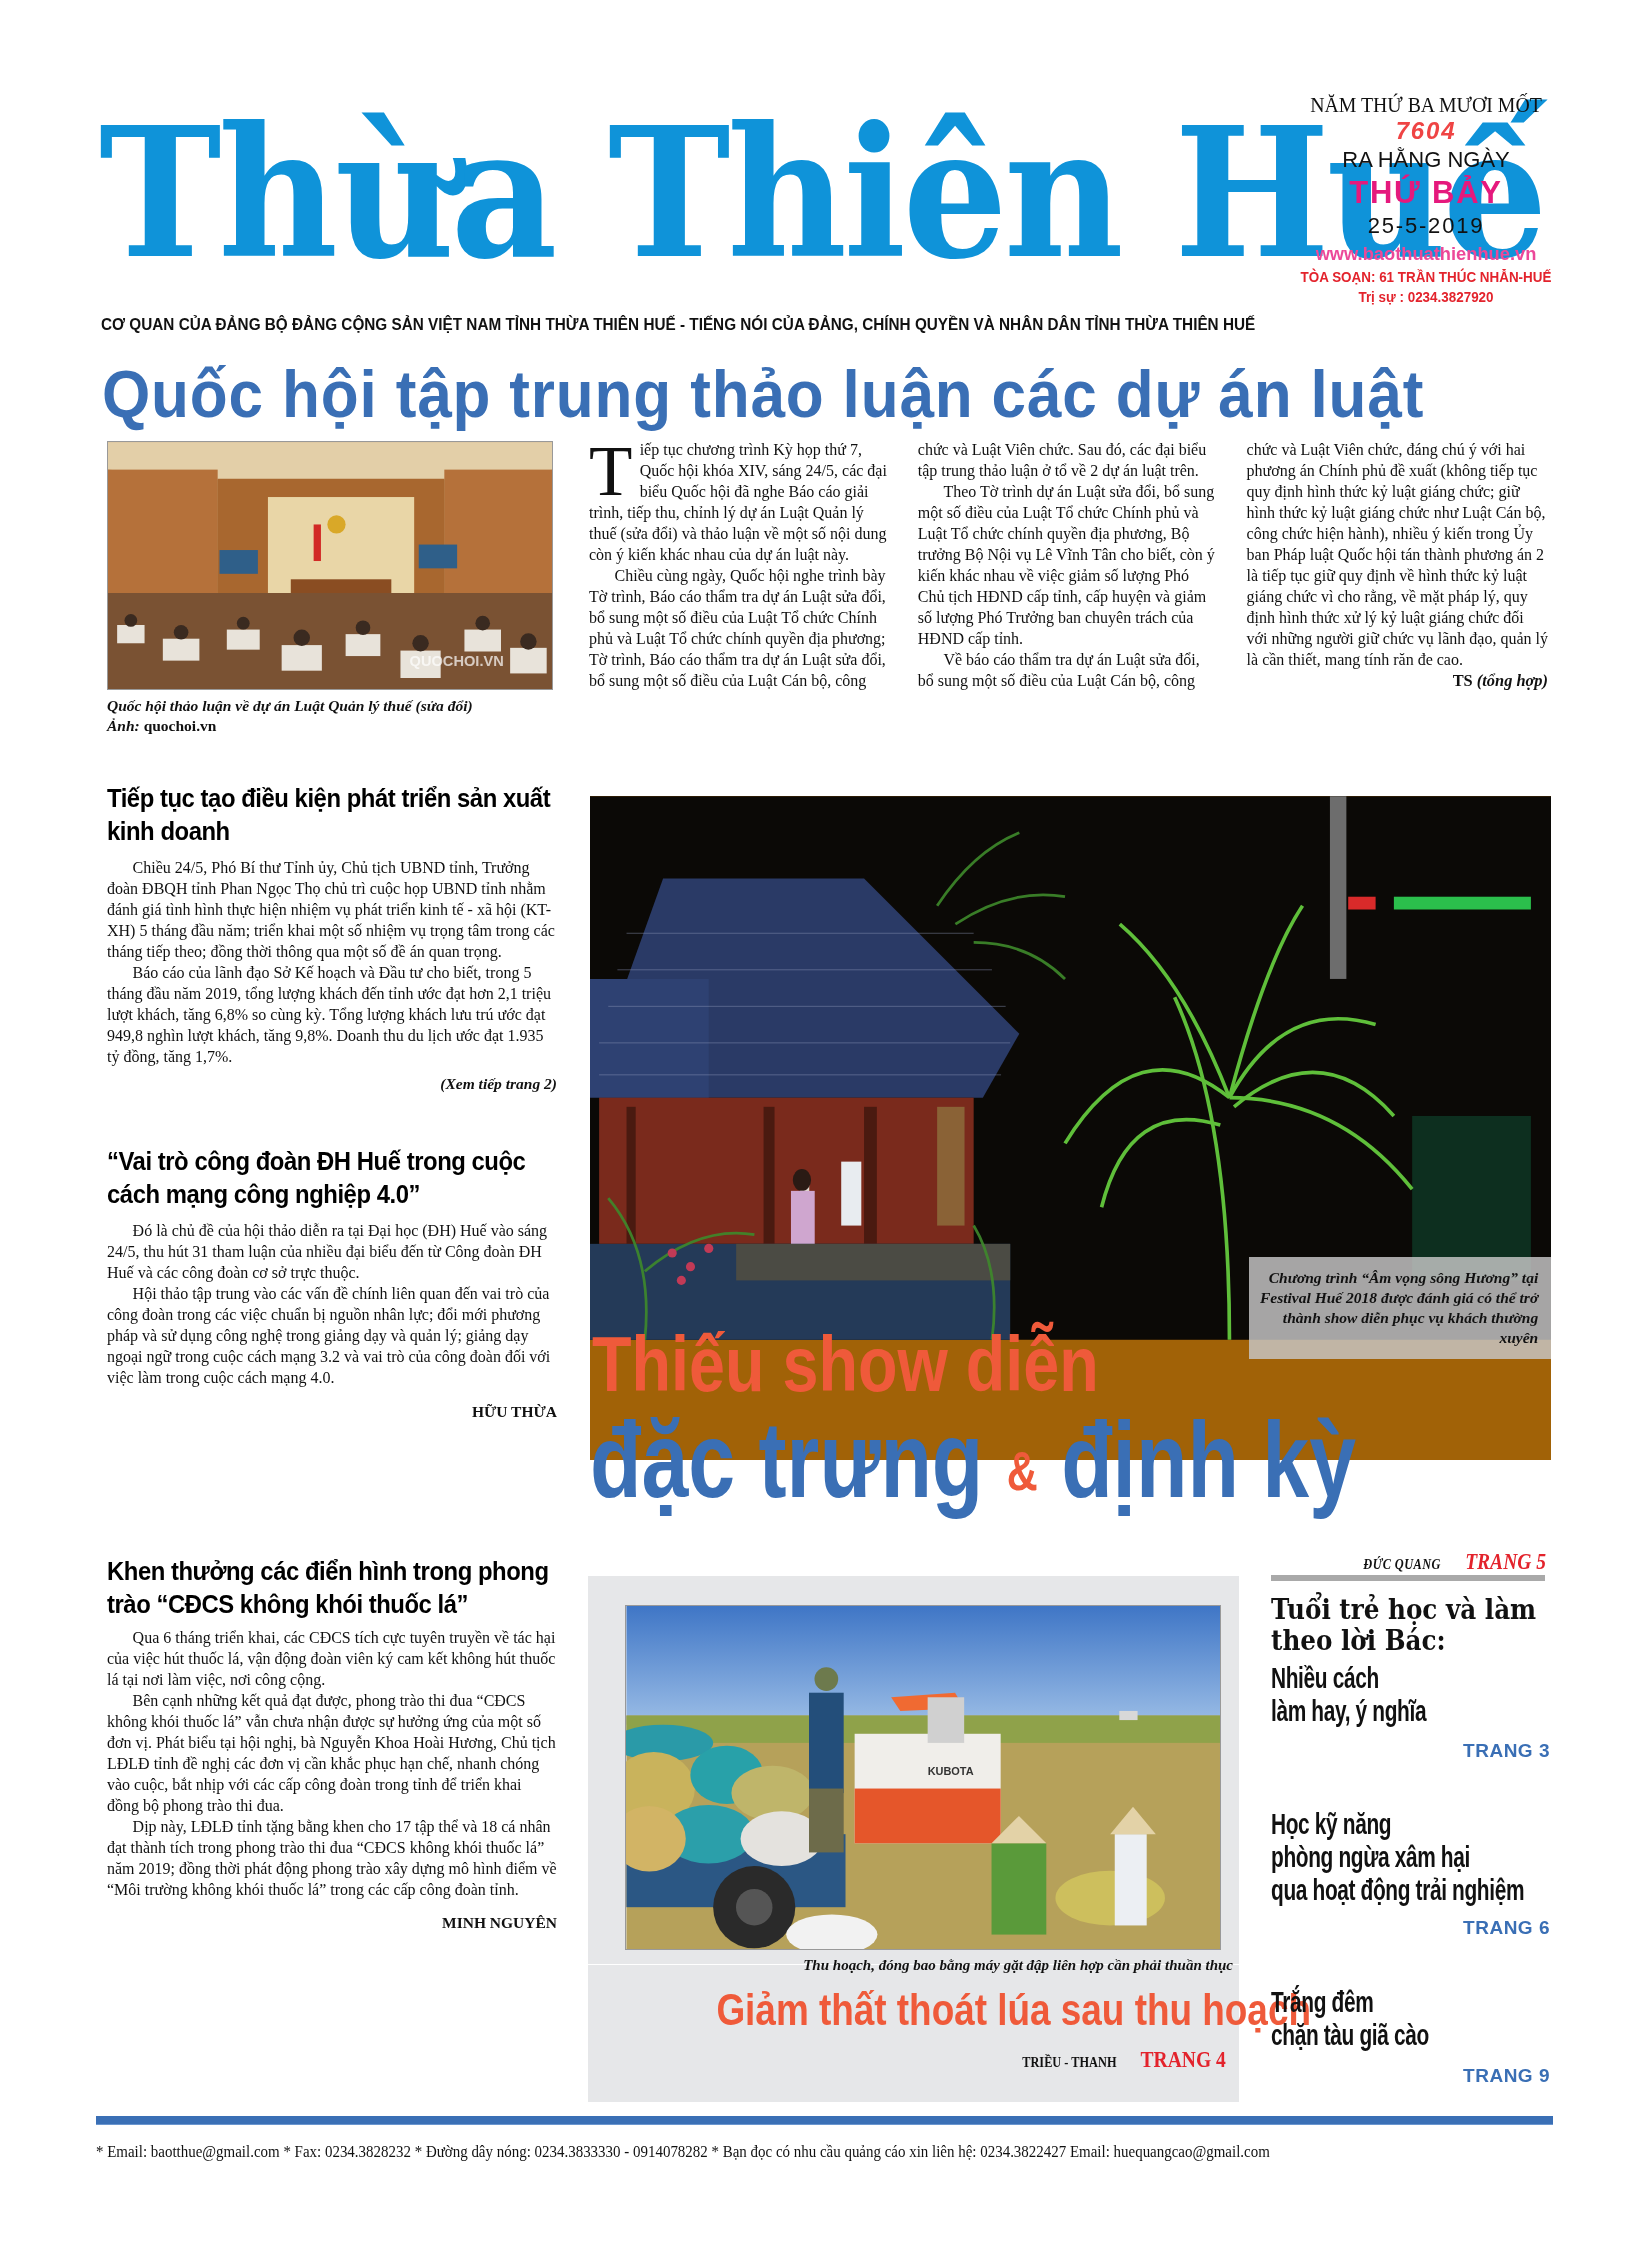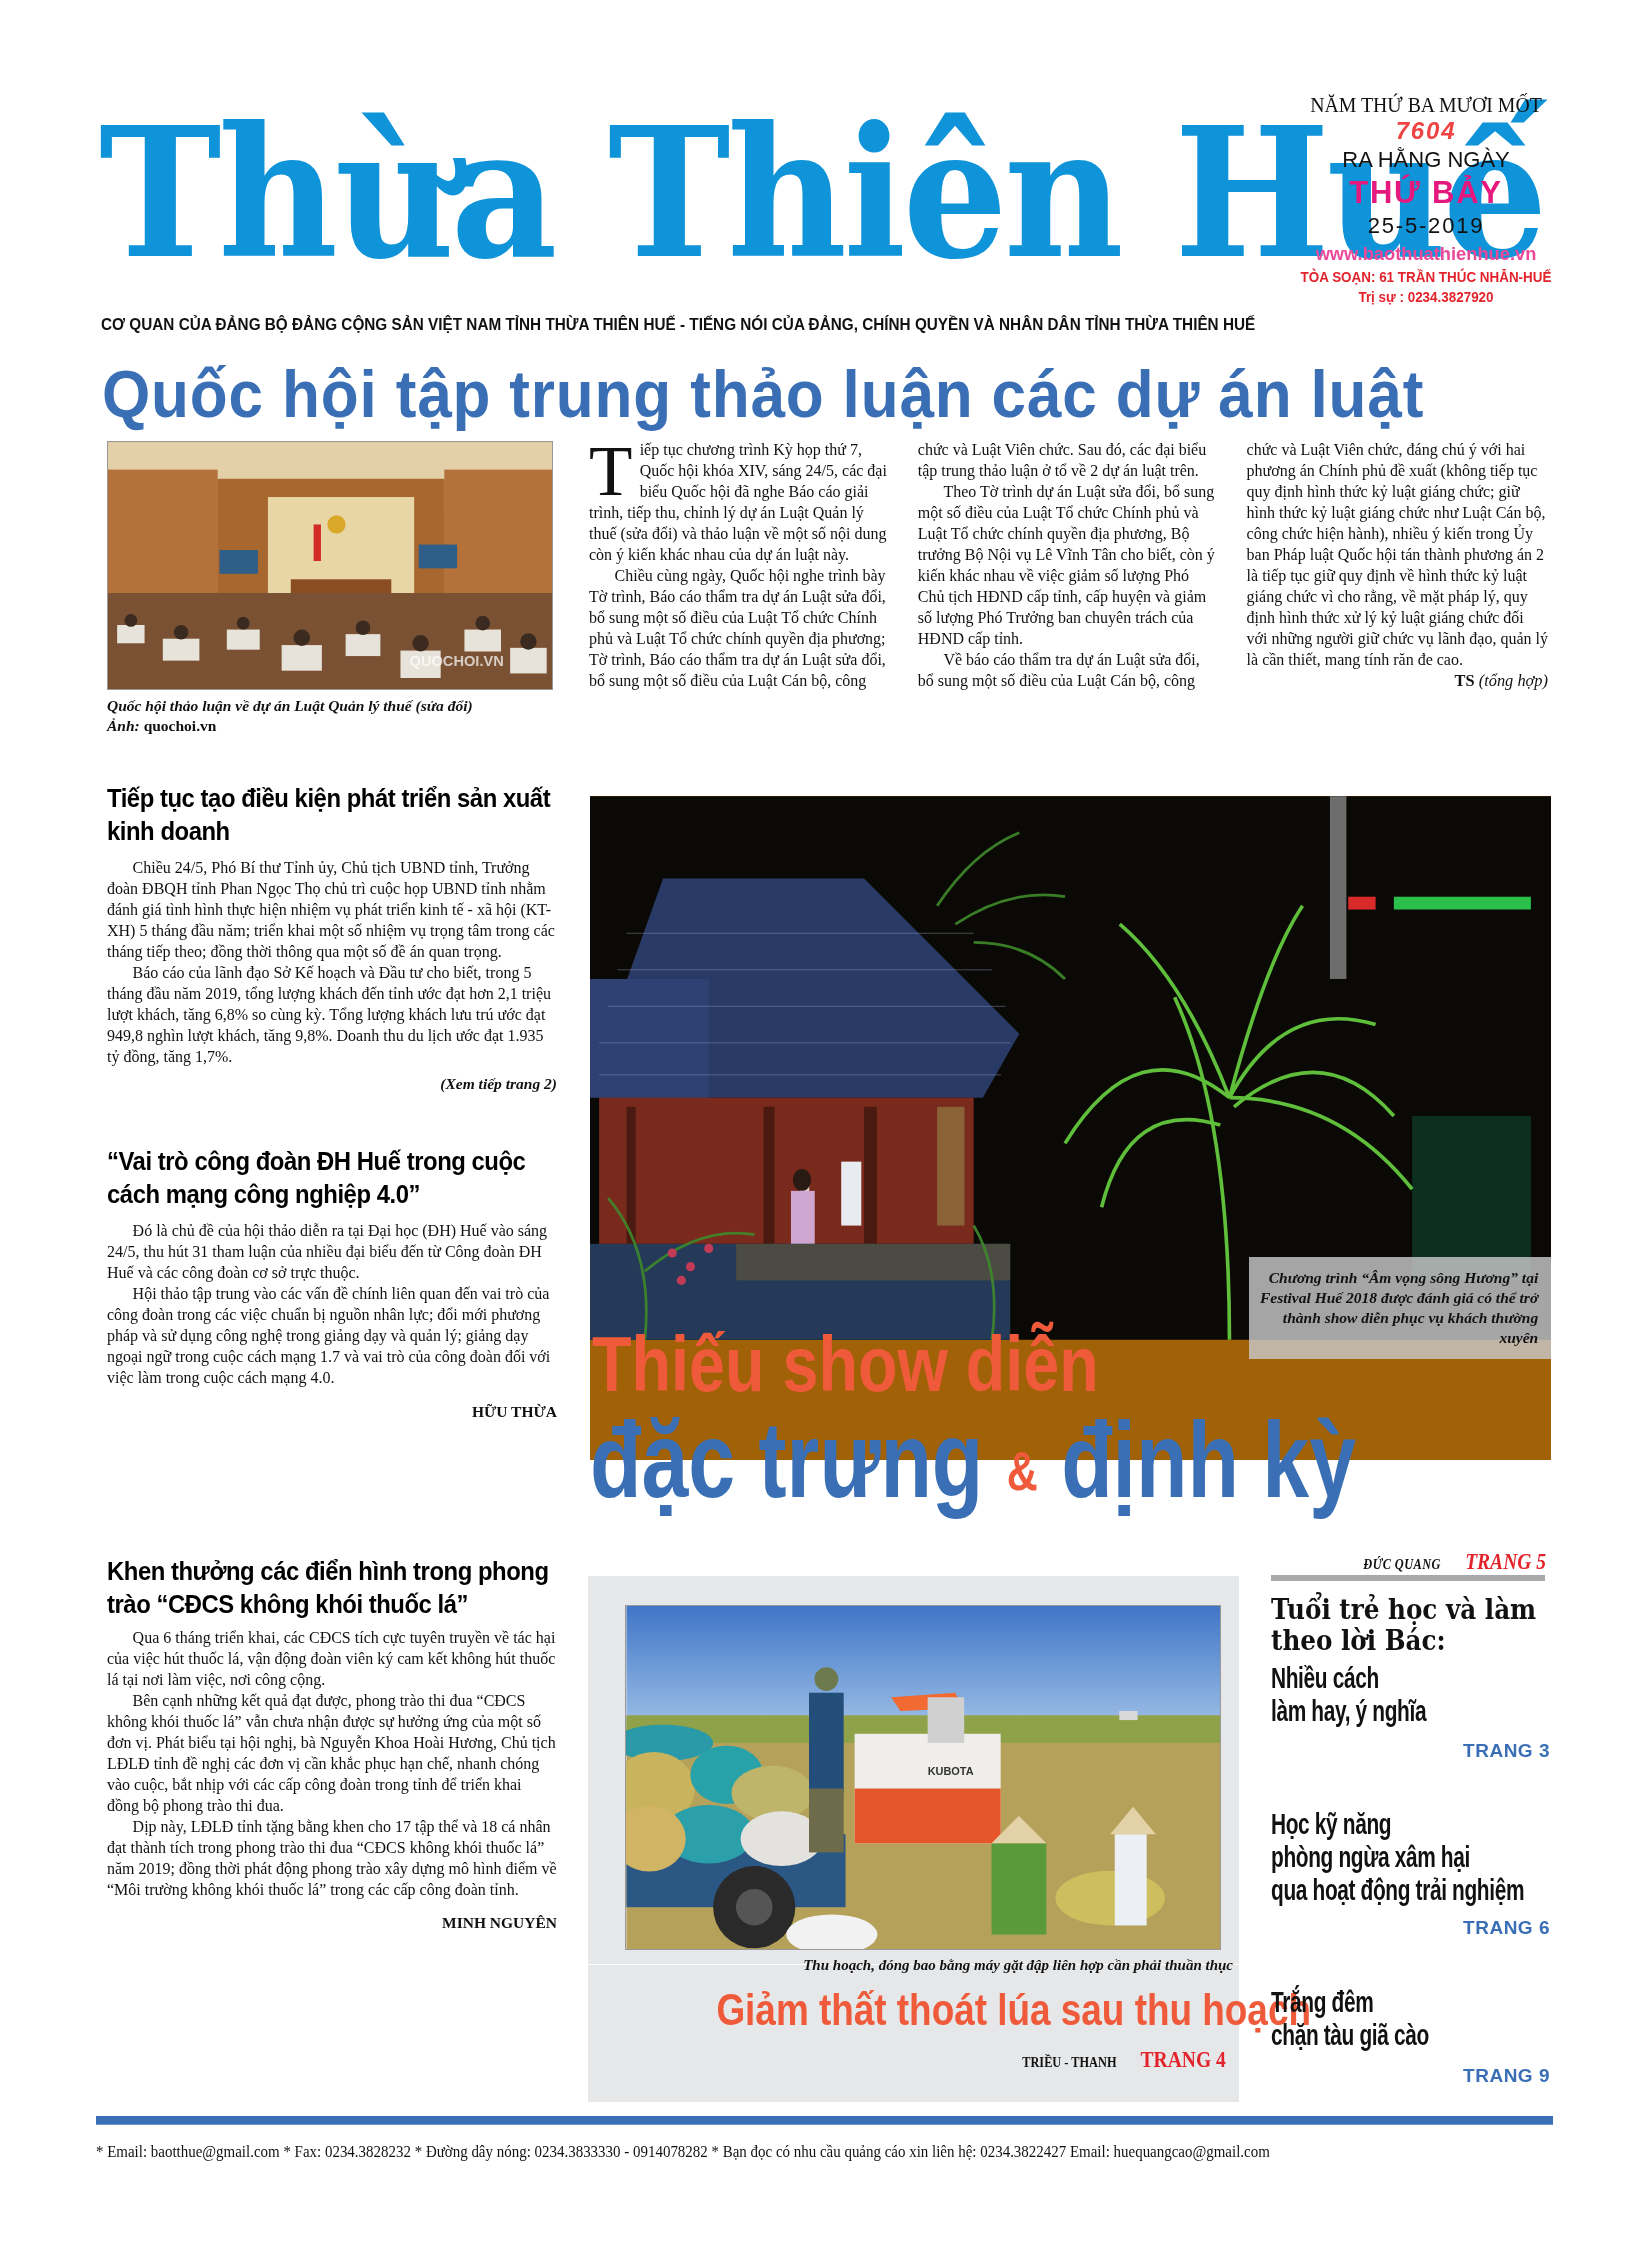--- a/index.html
+++ b/index.html
@@ -40,21 +40,21 @@
   
   .photo-parliament { left: 107px; top: 441px; width: 446px; height: 249px; overflow: hidden; border: 0.9px solid #999; }
   .caption-parliament { left: 107px; top: 696px; width: 457px; font-size: 15.5px; line-height: 20px; font-style: italic; font-weight: bold; }
   .caption-parliament .credit { font-style: normal; }
 
   .lead-cols { left: 589px; top: 439px; width: 959px; height: 306px; column-count: 3; column-gap: 27.4px; font-size: 16px; line-height: 21px; text-align: left; }
   .lead-cols p { text-indent: 25.6px; }
   .lead-cols p.first { text-indent: 0; }
   .dropcap { float: left; font-size: 71px; line-height: 60px; margin: 1.8px 7.3px 0 0; font-family: "Liberation Serif", serif; }
   .byline-ts { font-weight: bold; text-align: right; font-size: 16.4px; }
-  .byline-ts i { font-weight: normal; }
+  .byline-ts i { font-weight: bold; }
 
   
   .story { left: 107px; width: 450px; }
   .story h2 {
     font-family: "Liberation Sans", sans-serif; font-weight: bold; font-size: 26.5px; line-height: 33px;
     transform: scaleX(0.9); transform-origin: left top; width: 111%; letter-spacing: -0.5px; color: #000;
   }
   .story p { font-size: 16px; line-height: 21px; text-indent: 25.6px; text-align: left; }
   .story .more { text-align: right; font-style: italic; font-weight: bold; font-size: 15.5px; margin-top: 5.5px; text-indent: 0; }
   .story .author { text-align: right; font-weight: bold; font-size: 15.5px; margin-top: 12.8px; text-indent: 0; }
@@ -192,21 +192,21 @@
   <div style="height:9.1px"></div>
   <p>Chiều 24/5, Phó Bí thư Tỉnh ủy, Chủ tịch UBND tỉnh, Trưởng đoàn ĐBQH tỉnh Phan Ngọc Thọ chủ trì cuộc họp UBND tỉnh nhằm đánh giá tình hình thực hiện nhiệm vụ phát triển kinh tế - xã hội (KT-XH) 5 tháng đầu năm; triển khai một số nhiệm vụ trọng tâm trong các tháng tiếp theo; đồng thời thông qua một số đề án quan trọng.</p>
   <p>Báo cáo của lãnh đạo Sở Kế hoạch và Đầu tư cho biết, trong 5 tháng đầu năm 2019, tổng lượng khách đến tỉnh ước đạt hơn 2,1 triệu lượt khách, tăng 6,8% so cùng kỳ. Tổng lượng khách lưu trú ước đạt 949,8 nghìn lượt khách, tăng 9,8%. Doanh thu du lịch ước đạt 1.935 tỷ đồng, tăng 1,7%.</p>
   <p class="more">(Xem tiếp trang 2)</p>
 </div>
 
 <div class="abs story" style="top:1145px;">
   <h2>“Vai trò công đoàn ĐH Huế trong cuộc cách mạng công nghiệp 4.0”</h2>
   <div style="height:9.1px"></div>
   <p>Đó là chủ đề của hội thảo diễn ra tại Đại học (ĐH) Huế vào sáng 24/5, thu hút 31 tham luận của nhiều đại biểu đến từ Công đoàn ĐH Huế và các công đoàn cơ sở trực thuộc.</p>
-  <p>Hội thảo tập trung vào các vấn đề chính liên quan đến vai trò của công đoàn trong các việc chuẩn bị nguồn nhân lực; đổi mới phương pháp và sử dụng công nghệ trong giảng dạy và quản lý; giảng dạy ngoại ngữ trong cuộc cách mạng 1.7 và vai trò của công đoàn đối với việc làm trong cuộc cách mạng 4.0.</p>
+  <p>Hội thảo tập trung vào các vấn đề chính liên quan đến vai trò của công đoàn trong các việc chuẩn bị nguồn nhân lực; đổi mới phương pháp và sử dụng công nghệ trong giảng dạy và quản lý; giảng dạy ngoại ngữ trong cuộc cách mạng 3.2 và vai trò của công đoàn đối với việc làm trong cuộc cách mạng 4.0.</p>
   <p class="author">HỮU THỪA</p>
 </div>
 
 <div class="abs story" style="top:1555px;">
   <h2>Khen thưởng các điển hình trong phong trào “CĐCS không khói thuốc lá”</h2>
   <div style="height:5.5px"></div>
   <p>Qua 6 tháng triển khai, các CĐCS tích cực tuyên truyền về tác hại của việc hút thuốc lá, vận động đoàn viên ký cam kết không hút thuốc lá tại nơi làm việc, nơi công cộng.</p>
   <p>Bên cạnh những kết quả đạt được, phong trào thi đua “CĐCS không khói thuốc lá” vẫn chưa nhận được sự hưởng ứng của một số đơn vị. Phát biểu tại hội nghị, bà Nguyễn Khoa Hoài Hương, Chủ tịch LĐLĐ tỉnh đề nghị các đơn vị cần khắc phục hạn chế, nhanh chóng vào cuộc, bắt nhịp với các cấp công đoàn trong tỉnh để triển khai đồng bộ phong trào thi đua.</p>
   <p>Dịp này, LĐLĐ tỉnh tặng bằng khen cho 17 tập thể và 18 cá nhân đạt thành tích trong phong trào thi đua “CĐCS không khói thuốc lá” năm 2019; đồng thời phát động phong trào xây dựng mô hình điểm về “Môi trường không khói thuốc lá” trong các cấp công đoàn tỉnh.</p>
   <p class="author">MINH NGUYÊN</p>

